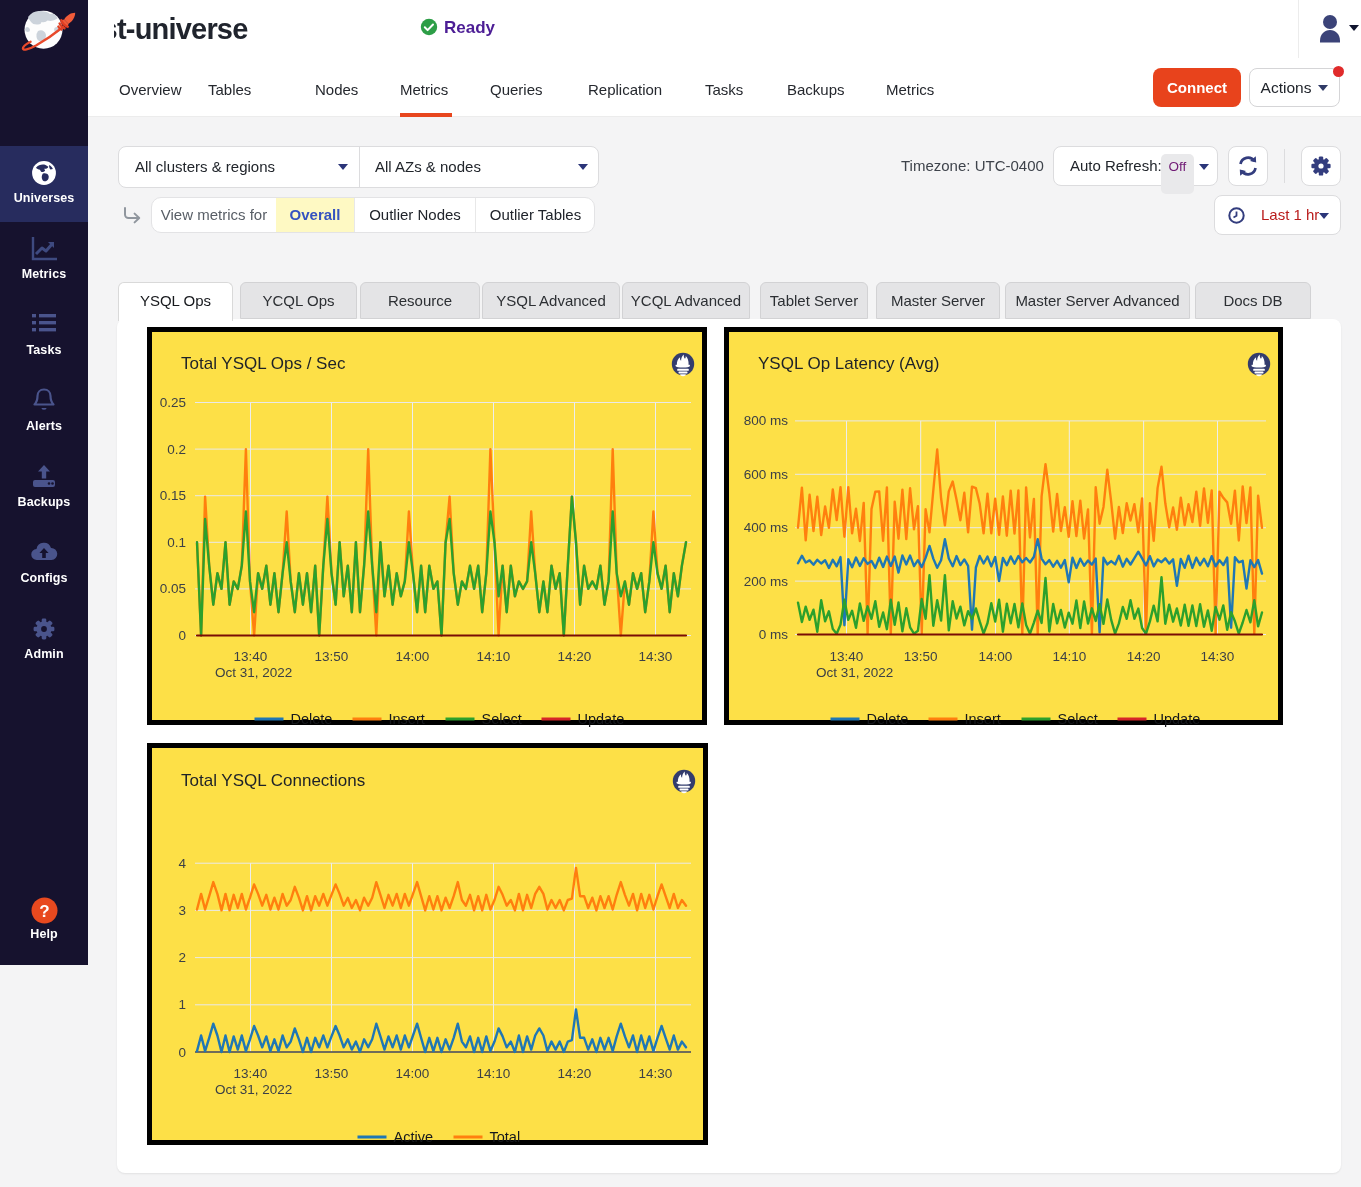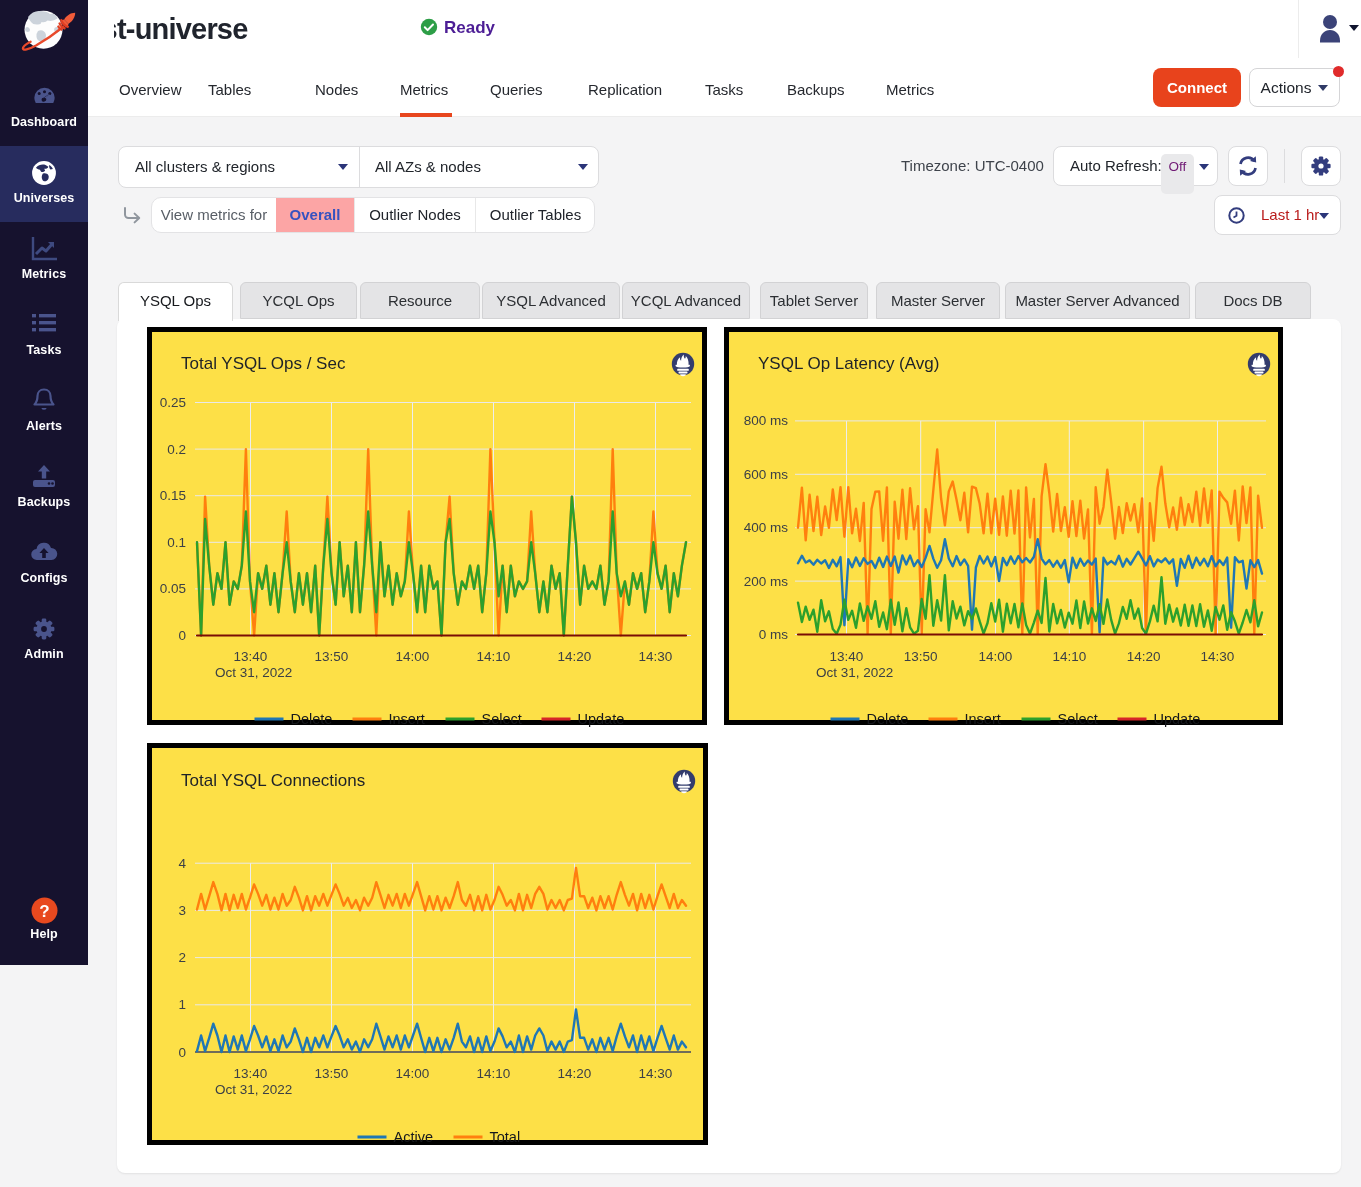--- a/index.html
+++ b/index.html
@@ -67,32 +67,20 @@
     <path d="M51,25 C43,31.5 31,39.5 24,43.5 C16,47.8 11.2,48.6 10.9,46.6 C10.7,45.1 13.8,42.2 18.6,39.7" fill="none" stroke="#e8492b" stroke-width="2.3" stroke-linecap="round"></path>
     <g transform="translate(56.5,17.5) rotate(45) scale(0.9)">
       <path d="M0,-10.5 C3.6,-7 4.6,-1.5 3.4,3.5 L-3.4,3.5 C-4.6,-1.5 -3.6,-7 0,-10.5 z" fill="#f15b39"></path>
       <path d="M-3.4,3.5 l6.8,0 2.2,3.6 -11.2,0 z" fill="#f15b39"></path>
       <path d="M-5.6,4.6 a7.4,4.6 0 0 0 11.2,0 l1,2.4 a8.8,5.5 0 0 1 -13.2,0 z" fill="#e03e22"></path>
       <path d="M-4.4,8.4 a6,3.7 0 0 0 8.8,0 l0.9,2.4 a7.4,4.6 0 0 1 -10.6,0 z" fill="#e03e22"></path>
       <path d="M-3,12 a4.6,2.8 0 0 0 6,0 l0.8,2.2 a5.6,3.3 0 0 1 -7.6,0 z" fill="#e03e22"></path>
     </g>
   </svg>
 
-  <div class="sb-item" style="top:70px">
-    <div class="ic"><svg width="27" height="23" viewBox="0 0 30 26" style="margin-top:2px">
-      <path d="M15,3 a11.5,11.5 0 0 1 11.5,11.5 a11.5,11.5 0 0 1 -1.6,5.9 h-19.8 a11.5,11.5 0 0 1 -1.6,-5.9 A11.5,11.5 0 0 1 15,3z" fill="#4a548c"></path>
-      <circle cx="9" cy="9.5" r="1.7" fill="#16122e"></circle>
-            <circle cx="15" cy="7.5" r="1.7" fill="#16122e"></circle>
-            <circle cx="21" cy="9.5" r="1.7" fill="#16122e"></circle>
-      <path d="M14,14.5 l6.5,-4.5 -4.5,6.2 a2.2,2.2 0 1 1 -2,-1.7z" fill="#16122e"></path>
-      <path d="M13.5,15.3 l7.8,-5.6 -5.6,7.3z" fill="#4a548c"></path>
-      <circle cx="15" cy="16.5" r="2" fill="#16122e"></circle>
-    </svg></div>
-    <div class="lb">Dashboard</div>
-  </div>
 
   <div class="sb-item sb-active" style="top:146px">
     <div class="ic"><svg width="26" height="26" viewBox="0 0 24 24" style="margin-top:1px">
       <circle cx="12" cy="12" r="11" fill="#fff"></circle>
       <g fill="#272c5e">
         <path d="M4.6,7.2 C6.8,4.6 10.4,3.6 13.4,4.6 L16,6.2 C15.4,7.8 13.8,8.4 12.2,8.0 L13,9.8 C12.2,11.2 10.6,11.5 9.3,10.8 L8.2,9.0 C6.8,8.8 5.4,8.2 4.6,7.2 z"></path>
         <path d="M10.8,12.6 C12.9,11.8 15.1,12.4 16.0,14.0 C16.9,15.7 16.2,18.0 14.5,19.2 C13.0,20.2 11.3,19.7 10.5,18.2 C9.6,16.5 9.8,14.2 10.8,12.6 z"></path>
         <path d="M16.8,4.6 C18.3,5.4 19.5,6.7 20.2,8.2 L18.0,8.8 C17.0,7.8 16.5,6.2 16.8,4.6 z"></path>
       </g>
     </svg></div>
@@ -244,21 +232,21 @@
       <circle r="7"></circle>
       <circle r="2.6" fill="#fff"></circle>
     </g>
   </svg>
 </div>
 <svg id="hookarrow" width="22" height="20" viewBox="0 0 22 20">
   <path d="M4,3 v6.5 a3.5,3.5 0 0 0 3.5,3.5 h10.5 M13.6,8.6 l4.6,4.4 -4.6,4.4" fill="none" stroke="#90969e" stroke-width="2" stroke-linecap="round" stroke-linejoin="round"></path>
 </svg>
 <div id="viewrow">
   <div class="seg" style="left:0;width:124px;color:#585e66">View metrics for</div>
-  <div class="seg" style="left:124px;width:78px;background:#fca5a5;color:#3552c0;font-weight:700">Overall</div>
+  <div class="seg" style="left:124px;width:78px;background:#fef9c3;color:#3552c0;font-weight:700">Overall</div>
   <div class="seg" style="left:202px;width:121px;border-left:1px solid #e8e8e8;color:#20242b;font-weight:500">Outlier Nodes</div>
   <div class="seg" style="left:323px;width:120px;border-left:1px solid #e8e8e8;color:#20242b;font-weight:500;border-radius:0 10px 10px 0">Outlier Tables</div>
 </div>
 <div id="lastbox">
   <svg style="position:absolute;left:13px;top:11px" width="17" height="17" viewBox="0 0 17 17">
     <circle cx="8.5" cy="8.5" r="7.2" fill="none" stroke="#333d7e" stroke-width="2"></circle>
     <path d="M8.5,4.5 v4.3 l-3,1.7" fill="none" stroke="#333d7e" stroke-width="1.8"></path>
   </svg>
   <div class="txt">Last 1 hr</div>
   <span class="ddcaret" style="left:104px;top:17px"></span>

